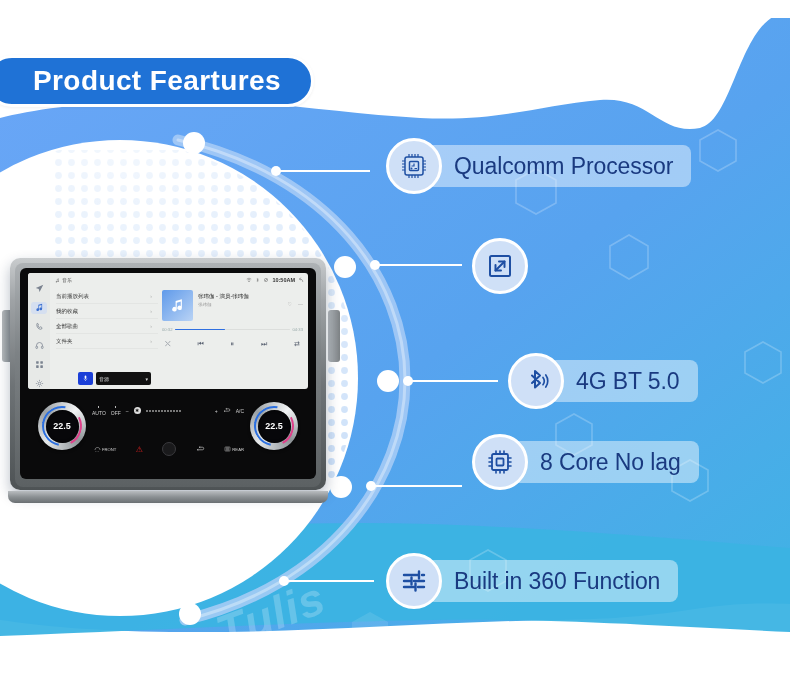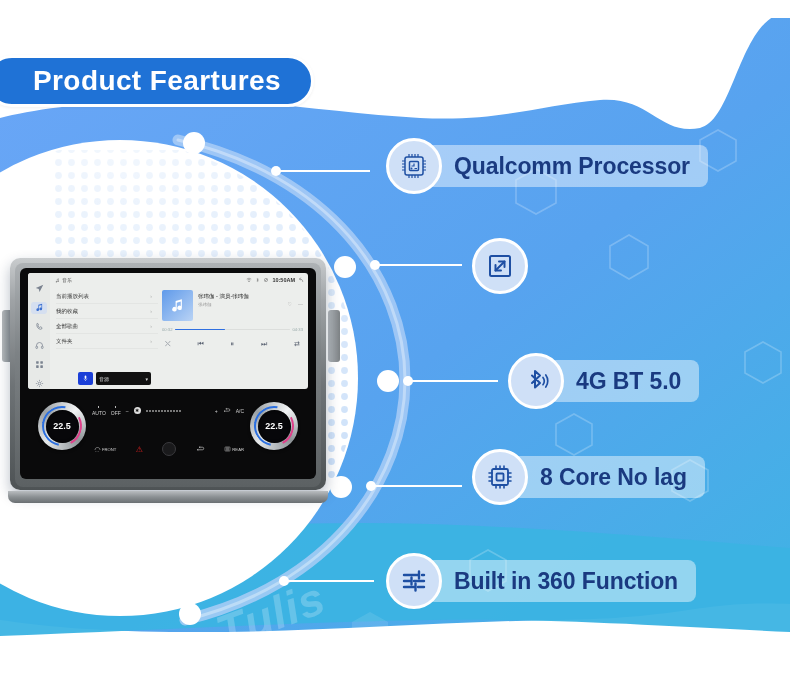--- a/index.html
+++ b/index.html
@@ -68,21 +68,21 @@
     margin-left:-16px;
     padding:0 18px 0 28px;
     background:rgba(255,255,255,0.45);
     border-radius:8px;
     display:flex; align-items:center;
     position:relative; z-index:2;
   }
   .feat-label {
     color:#1a3a80;
     font-size:23px;
-    font-weight:bold;
+    font-weight:normal;
     white-space:nowrap;
     letter-spacing:-0.1px;
   }
   .feat-icon svg { display:block; }
 
   
   .headunit {
     position:absolute;
     left:6px; top:255px;
     width:330px; height:250px;
@@ -338,21 +338,21 @@
         <path d="M12 10.5l8 7.5-5 4.5V6l5 4.5-8 7.5"></path>
         <path d="M23 12.5c1.6 2.2 1.6 5 0 7.2" stroke-width="1.7"></path>
         <path d="M25.8 10c2.6 3.5 2.6 8.5 0 12" stroke-width="1.7"></path>
       </svg>
     </div>
     <div class="feat-pill">
       <span class="feat-label">4G BT 5.0</span>
     </div>
   </div>
 
-  <div class="feature" style="left:472px; top:449px;justify-content:center;">
+  <div class="feature" style="left:472px; top:434px;justify-content:center;">
     <div class="feat-icon">
       <svg width="32" height="32" viewBox="0 0 32 32" fill="none" stroke="#1e4fa3" stroke-width="1.8">
         <rect x="8" y="8" width="16" height="16" rx="1.5"></rect>
         <rect x="12.5" y="12.5" width="7" height="7" rx="0.8"></rect>
         <g stroke-width="1.6" stroke-linecap="round">
           <path d="M12 8V5M16 8V5M20 8V5"></path>
           <path d="M12 27v-3M16 27v-3M20 27v-3"></path>
           <path d="M8 12H5M8 16H5M8 20H5"></path>
           <path d="M27 12h-3M27 16h-3M27 20h-3"></path>
         </g>

